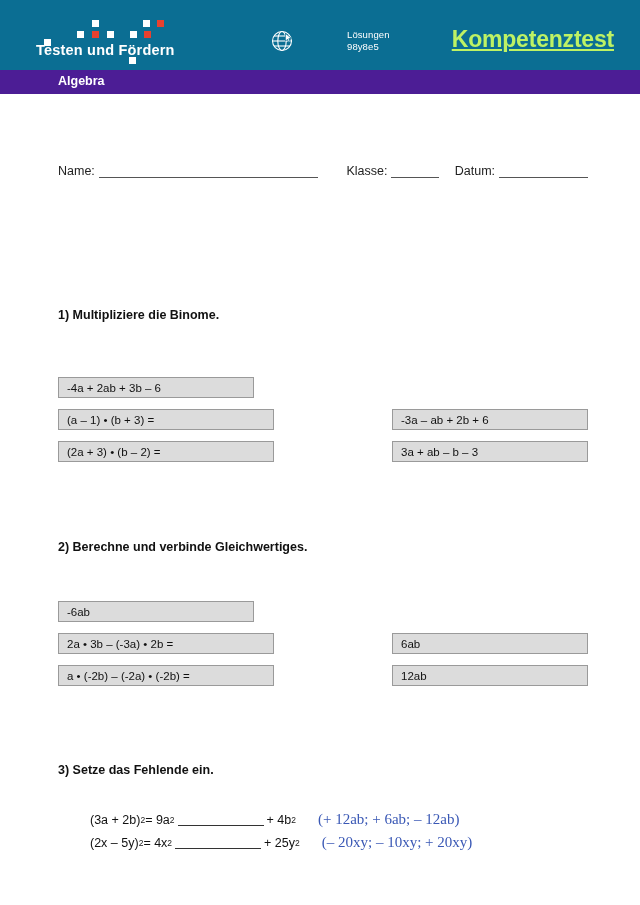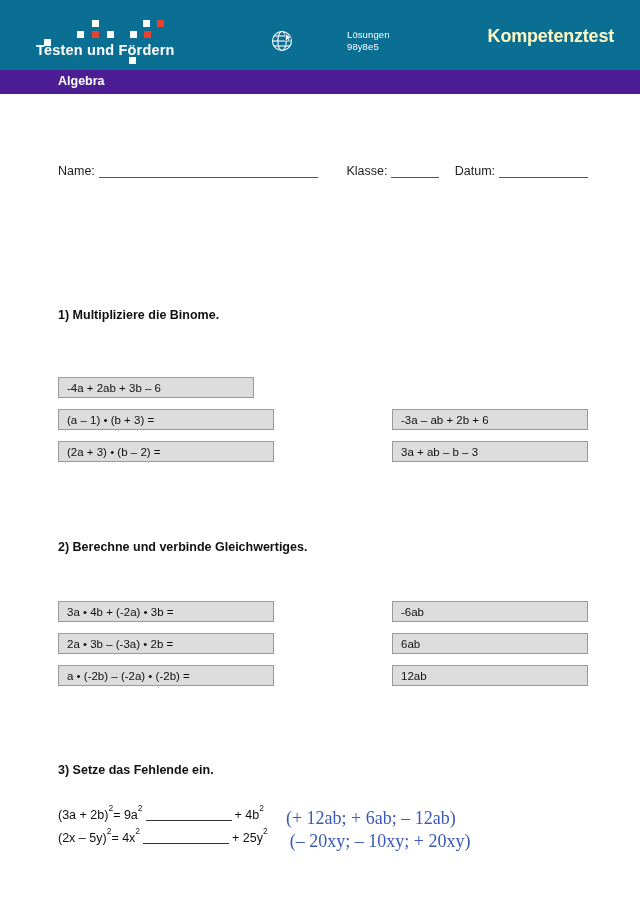--- a/index.html
+++ b/index.html
@@ -57,24 +57,25 @@
     line-height: 12px;
     letter-spacing: 0.1px;
     margin-left: 44px;
   }
   .loesungen .code { display: block; }
 
   .kompetenztest {
     position: absolute;
     right: 26px;
     top: 26px;
-    color: #fef9c3;
-    font-size: 18px;
+    color: #bef264;
+    font-size: 23px;
     font-weight: bold;
     letter-spacing: -0.2px;
+    text-decoration: underline;
   }
 
   
   .redbar {
     width: 640px;
     height: 24px;
     background: #4c1d95;
     position: relative;
   }
   .redbar .label {
@@ -157,36 +158,37 @@
   
   .eq-list {
     position: absolute;
     left: 58px;
     top: 714px;
     width: 530px;
     font-size: 12.5px;
   }
   .eq-row {
     display: flex;
-    align-items: flex-start;
+    align-items: center;
     height: 23px;
     white-space: nowrap;
+    margin-left: 32px;
   }
   .eq-text { color: #111; }
   .eq-blank {
     display: inline-block;
     width: 86px;
     border-bottom: 1px solid #333;
     height: 12px;
     margin: 0 3px;
   }
   .eq-hint {
     color: #3a58b5;
     font-family: "Liberation Serif", serif;
-    font-size: 18px;
+    font-size: 15px;
     margin-left: 22px;
   }
   sup { font-size: 0.68em; vertical-align: super; line-height: 0; }
 
   
   .footer {
     position: absolute;
     left: 0;
     top: 845px;
     width: 640px;
@@ -256,21 +258,20 @@
     </div>
     <div class="boxrow">
       <div class="abox left">(2a + 3) • (b – 2) =</div>
       <div class="abox right">3a + ab – b – 3</div>
     </div>
   </div>
 
   <div class="section-title t2">2) Berechne und verbinde Gleichwertiges.</div>
   <div class="boxgrid g2">
     <div class="boxrow">
-      <div class="abox left">3a • 4b + (-2a) • 3b =</div>
       <div class="abox right">-6ab</div>
     </div>
     <div class="boxrow">
       <div class="abox left">2a • 3b – (-3a) • 2b =</div>
       <div class="abox right">6ab</div>
     </div>
     <div class="boxrow">
       <div class="abox left">a • (-2b) – (-2a) • (-2b) =</div>
       <div class="abox right">12ab</div>
     </div>

